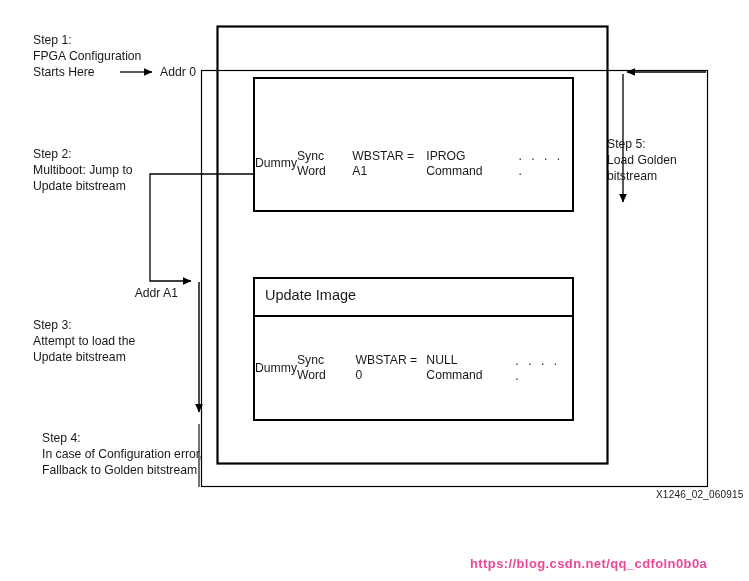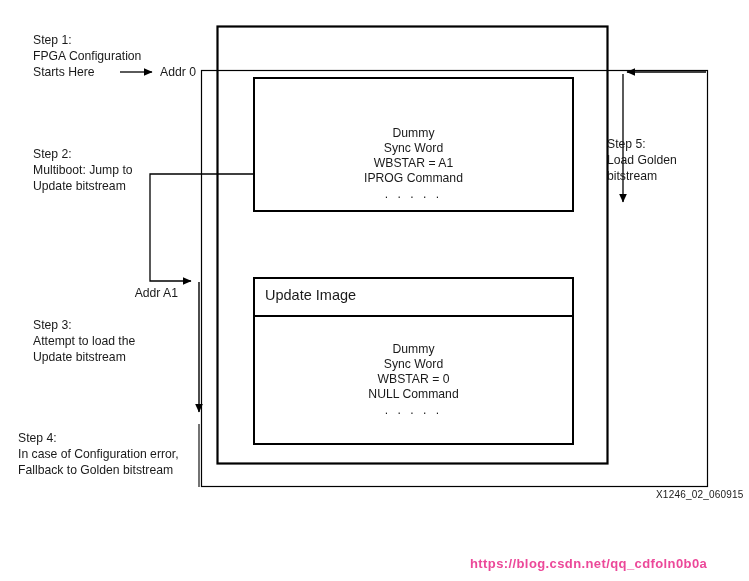--- a/index.html
+++ b/index.html
@@ -11,38 +11,38 @@
   svg.layer{position:absolute;left:0;top:0;width:749px;height:581px;
             pointer-events:none;}
 
   .txt{position:absolute;font-size:12.2px;line-height:16px;color:#1a1a1a;
        white-space:pre;}
 
   
   #step1{left:33px;  top:32px;}
   #step2{left:33px;  top:146px;}
   #step3{left:33px;  top:317px;}
-  #step4{left:18px;  top:430px;}
+  #step4{left:42px;  top:430px;}
   #step5{left:607px; top:136px;}
 
   #addr0 {left:160px; top:64px;}
   #addrA1{left:88px;  top:285px; width:90px; text-align:right;}
 
   
   .imgbox{position:absolute;border:2.2px solid #000;background:#fff;
           box-sizing:border-box;}
   #golden-box{left:253px;top:77px;width:321px;height:135px;}
-  #update-box{left:253px;top:277px;width:321px;height:168px;}
+  #update-box{left:253px;top:277px;width:321px;height:144px;}
 
   .imgbox .hdr{position:absolute;left:0;top:0;right:0;height:38px;
                border-bottom:2.2px solid #000;box-sizing:border-box;}
   .imgbox .hdr span{position:absolute;left:10px;top:8px;
                     font-size:14.5px;color:#1a1a1a;}
   .imgbox .body{position:absolute;left:0;right:0;bottom:0;top:38px;
-                display:flex;flex-direction:column;align-items:center;
+                display:flex;flex-direction:row;align-items:center;
                 justify-content:center;}
   .imgbox .body .line{font-size:12.2px;line-height:15px;color:#1a1a1a;}
   .imgbox .body .dots{font-size:12.2px;line-height:15px;letter-spacing:3px;
                       color:#1a1a1a;margin-top:1px;}
 
   #figid{position:absolute;left:656px;top:489px;font-size:10px;
          color:#1a1a1a;letter-spacing:.2px;}
 
   
   #caption{position:absolute;left:74px;top:543px;width:660px;

